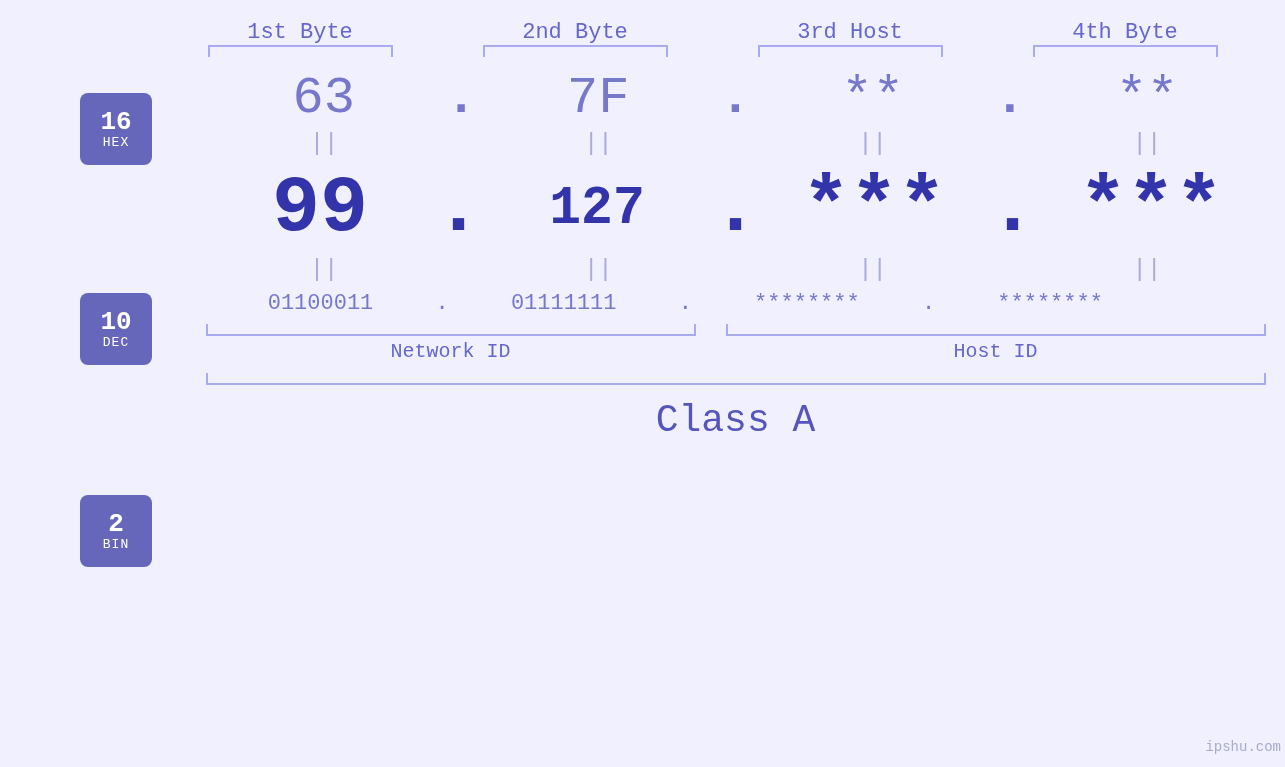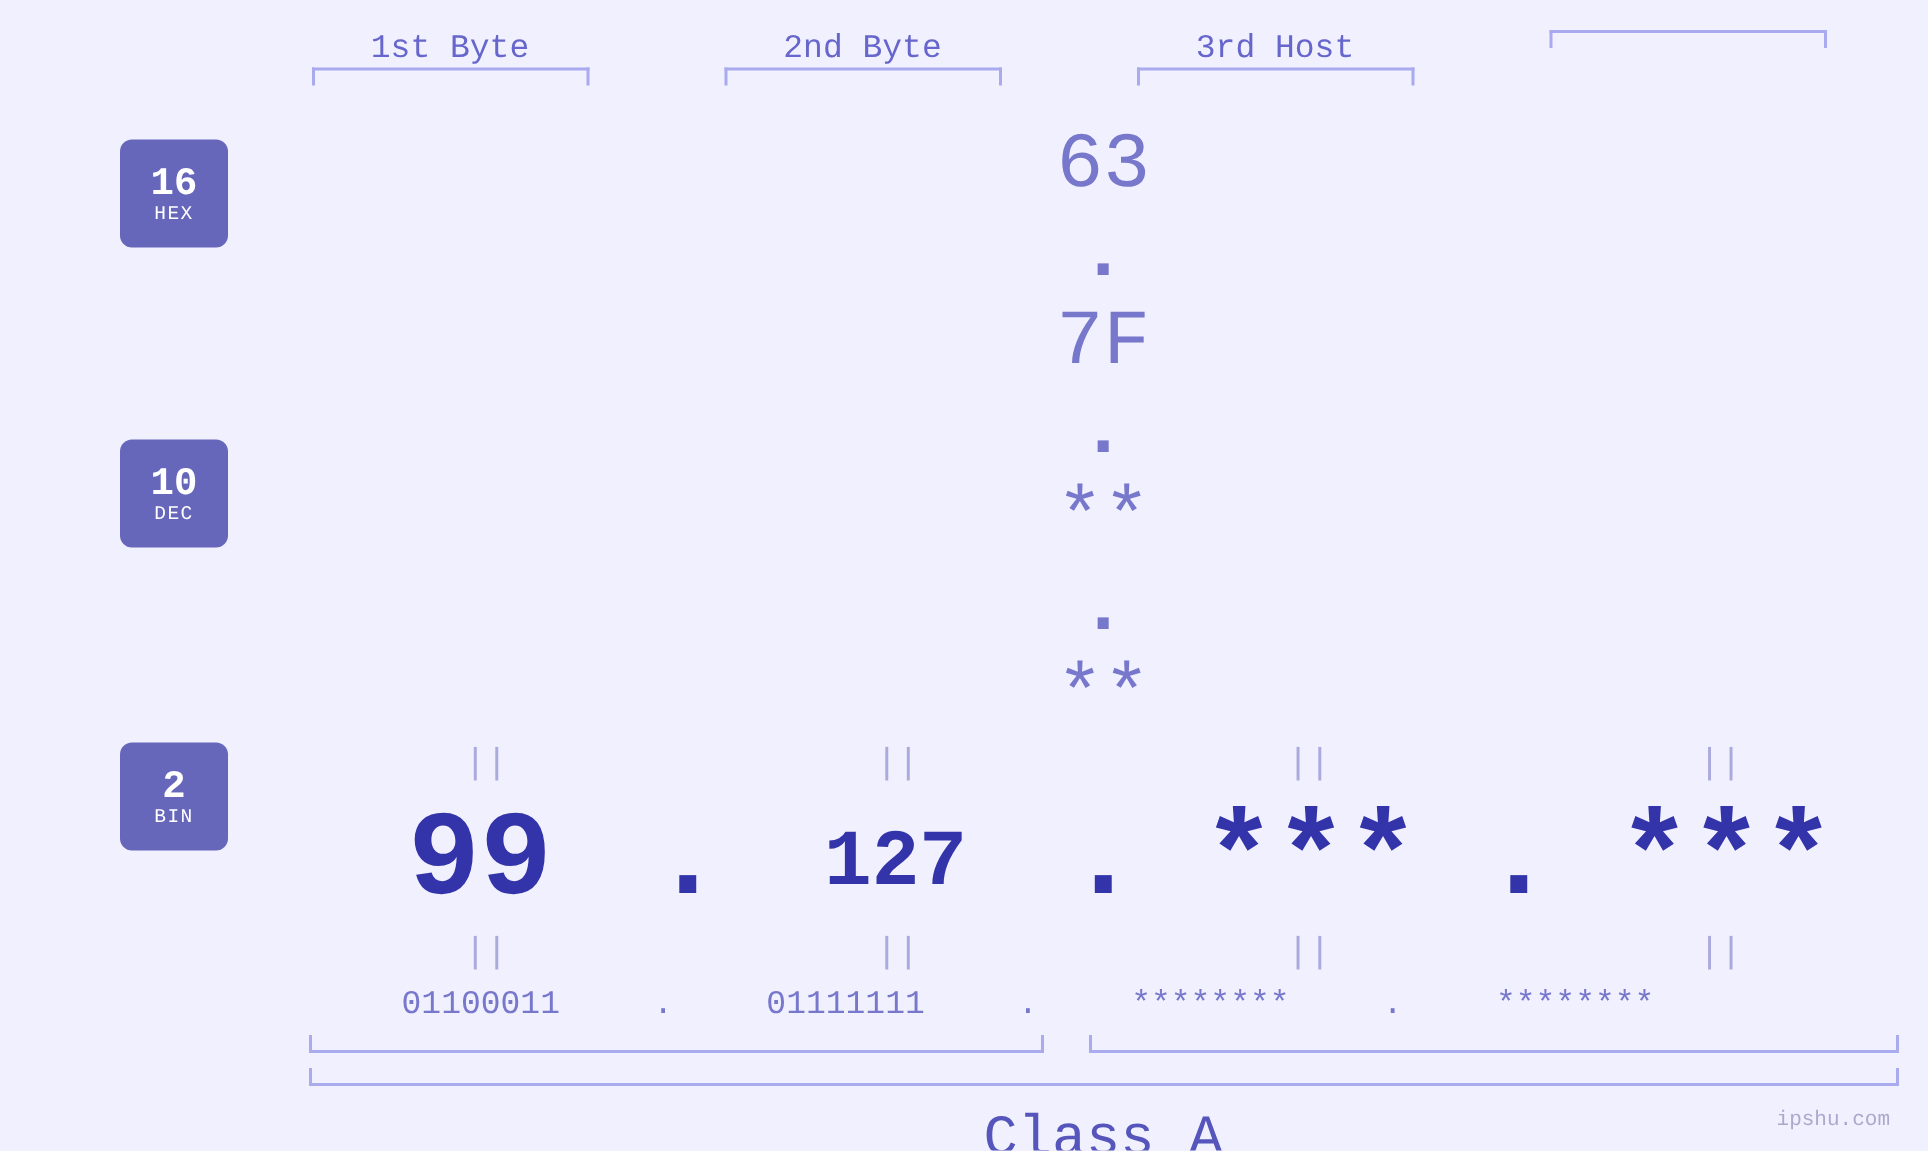--- a/index.html
+++ b/index.html
@@ -51,21 +51,21 @@
 
     .badge-label {
       font-size: 13px;
       letter-spacing: 1px;
     }
 
     
     .footer {
       position: absolute;
       bottom: 12px;
-      right: 25px;
+      right: 4px;
       color: #aaaacc;
       font-size: 14px;
       font-family: 'Courier New', Courier, monospace;
     }
   </style>
 </head>
 <body>
 
 <div class="container">
 
@@ -76,20 +76,21 @@
     </div>
     <div style="width:230px; text-align:center;">
       <div style="color:#6666cc; font-size:22px; font-family:'Courier New',monospace;">2nd Byte</div>
       <div class="bracket-line"></div>
     </div>
     <div style="width:230px; text-align:center;">
       <div style="color:#6666cc; font-size:22px; font-family:'Courier New',monospace;">3rd Host</div>
       <div class="bracket-line"></div>
     </div>
     <div style="width:230px; text-align:center;">
+      <div style="color:#6666cc; font-size:22px; font-family:'Courier New',monospace;">4th Byte</div>
       <div class="bracket-line"></div>
     </div>
   </div>
 
   <div style="display:flex; width:1285px; margin-top:8px;padding-left:36px;">
 
     <div style="width:150px; display:flex; flex-direction:column; padding-left:44px; gap:0;">
 
       <div style="margin-top:28px;">
         <div class="badge">
@@ -108,21 +109,21 @@
       <div style="margin-top:130px;">
         <div class="badge">
           <span class="badge-num">2</span>
           <span class="badge-label">BIN</span>
         </div>
       </div>
     </div>
 
     <div style="flex:1; display:flex; flex-direction:column; align-items:center;">
 
-      <div style="display:flex; align-items:center; width:1060px; justify-content:space-around; margin-top:16px;flex-direction:column;">
+      <div style="display:flex; align-items:center; width:1060px; justify-content:space-around; margin-top:4px;">
         <span style="width:230px; text-align:center; color:#7777cc; font-size:52px; font-family:'Courier New',monospace;">63</span>
         <span style="color:#7777cc; font-size:52px; font-weight:bold;">.</span>
         <span style="width:230px; text-align:center; color:#7777cc; font-size:52px; font-family:'Courier New',monospace;">7F</span>
         <span style="color:#7777cc; font-size:52px; font-weight:bold;">.</span>
         <span style="width:230px; text-align:center; color:#7777cc; font-size:52px; font-family:'Courier New',monospace;">**</span>
         <span style="color:#7777cc; font-size:52px; font-weight:bold;">.</span>
         <span style="width:230px; text-align:center; color:#7777cc; font-size:52px; font-family:'Courier New',monospace;">**</span>
       </div>
 
       <div style="display:flex; align-items:center; width:1060px; justify-content:space-around; margin-top:2px;">
@@ -167,20 +168,25 @@
 
       <div style="display:flex; width:1060px; margin-top:8px; align-items:flex-start;">
 
         <div style="width:490px; height:12px; border:2px solid #aaaaee; border-top:none;"></div>
 
         <div style="width:30px;"></div>
 
         <div style="width:540px; height:12px; border:2px solid #aaaaee; border-top:none;"></div>
       </div>
 
+      <div style="display:flex; width:1060px; margin-top:4px;">
+        <div style="width:490px; text-align:center; color:#6666cc; font-size:20px; font-family:'Courier New',monospace;">Network ID</div>
+        <div style="width:30px;"></div>
+        <div style="width:540px; text-align:center; color:#6666cc; font-size:20px; font-family:'Courier New',monospace;">Host ID</div>
+      </div>
 
       <div style="width:1060px; height:12px; border:2px solid #aaaaee; border-top:none; margin-top:10px;"></div>
 
       <div style="width:1060px; text-align:center; color:#5555bb; font-size:38px; font-family:'Courier New',monospace; margin-top:14px;">Class A</div>
 
     </div>
   </div>
 
   <div class="footer">ipshu.com</div>
 

